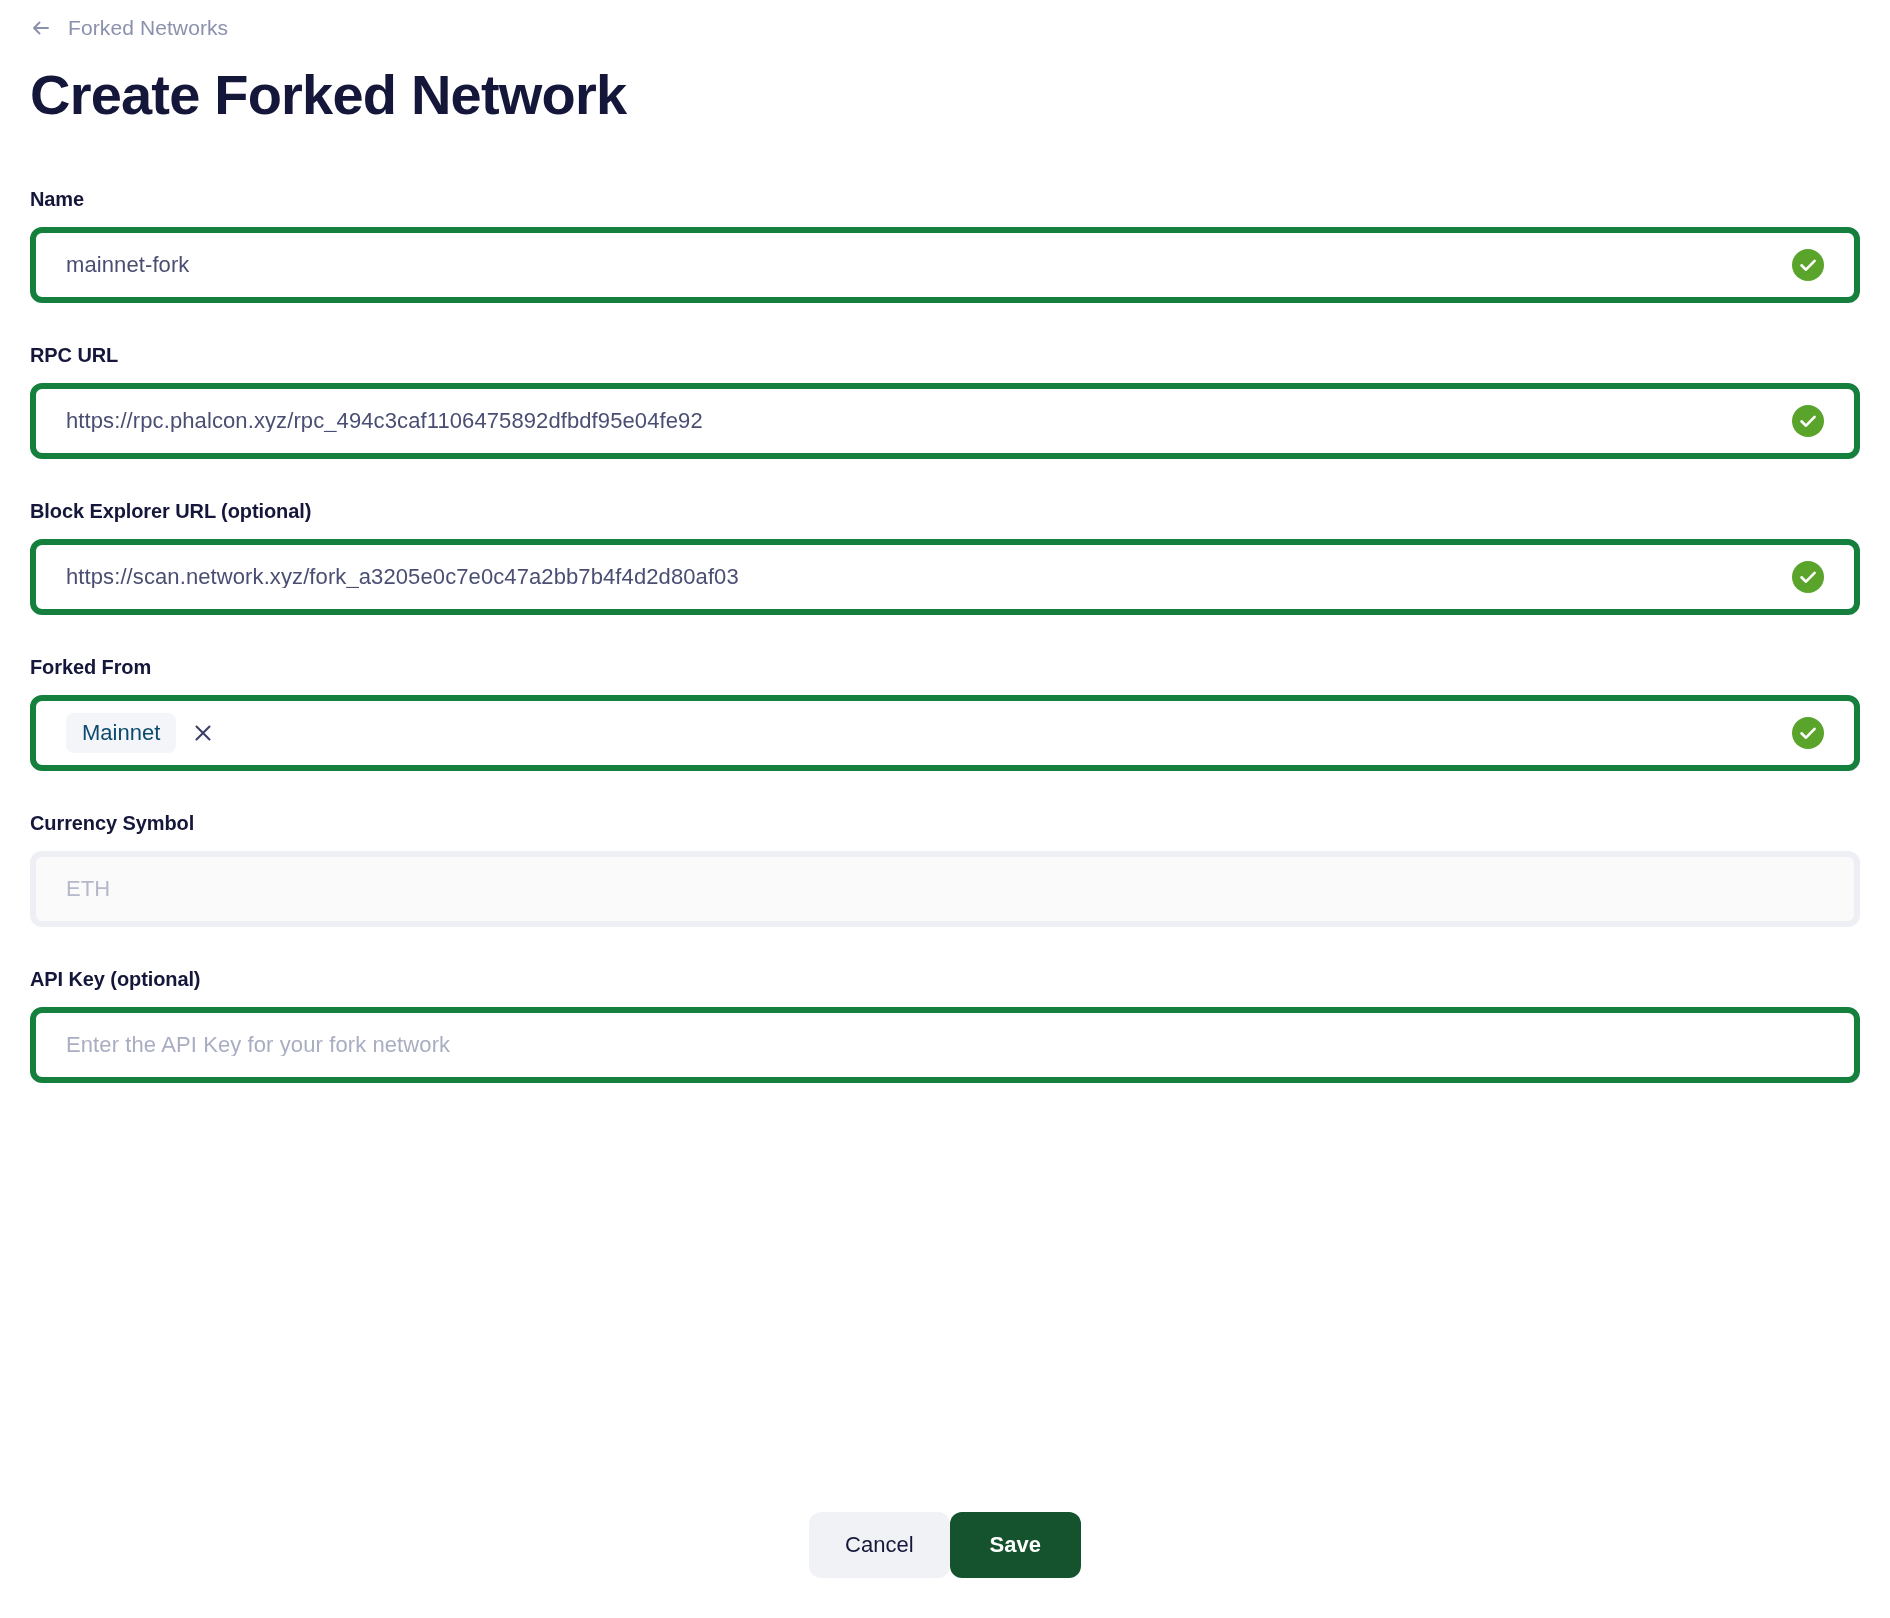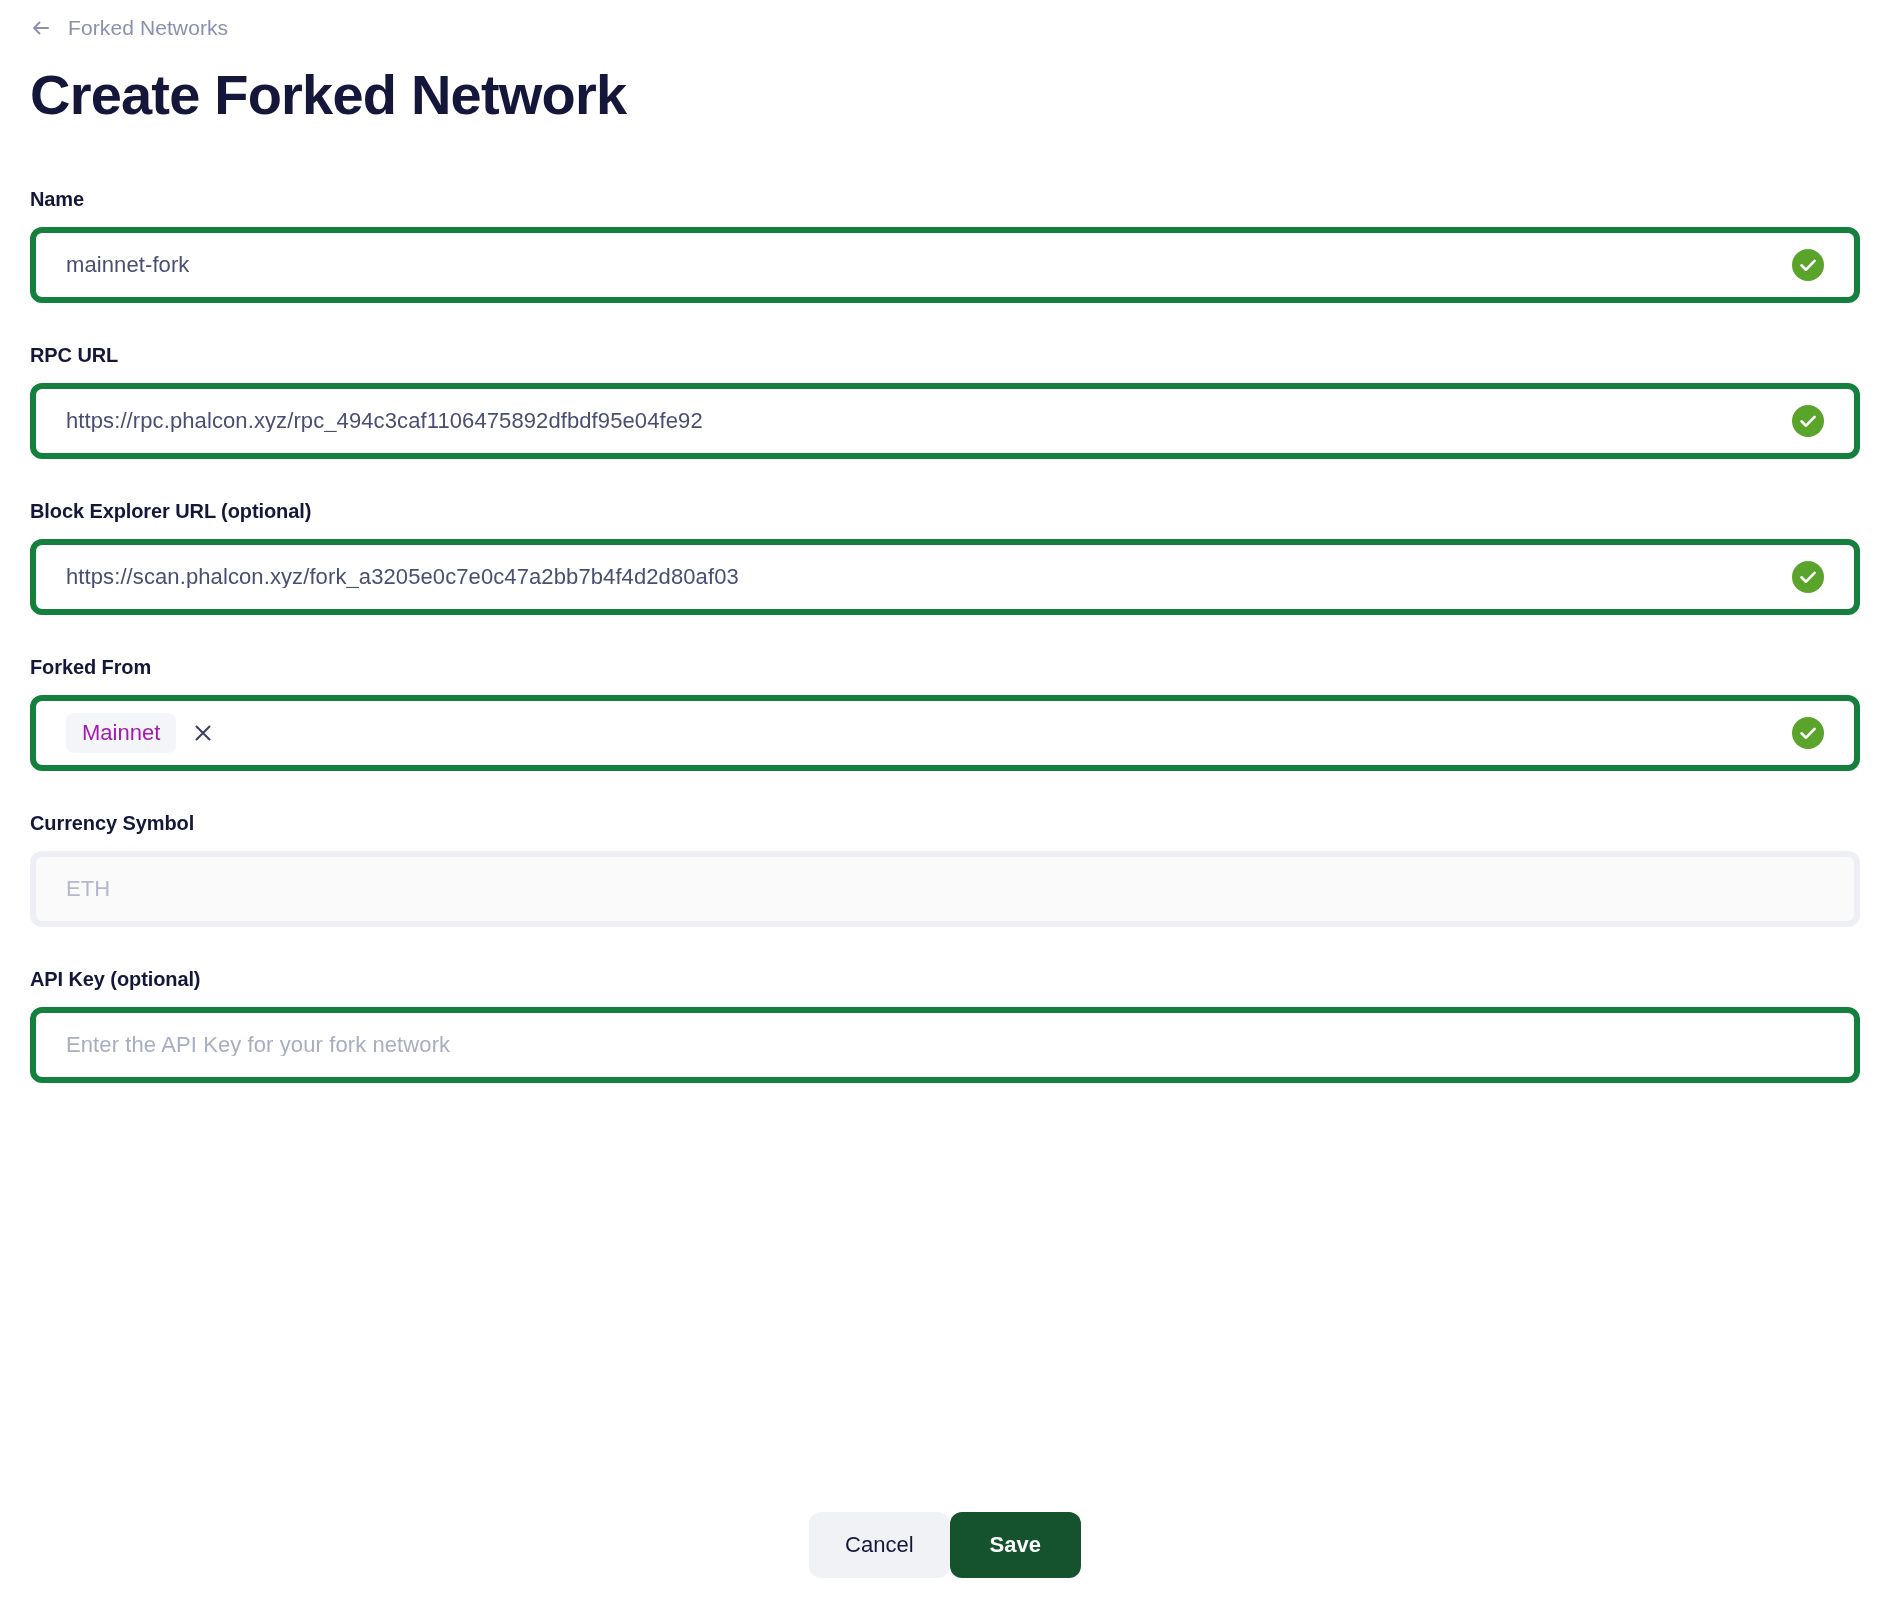--- a/index.html
+++ b/index.html
@@ -105,21 +105,21 @@
     gap: 14px;
     flex: 1 1 auto;
   }
   .chip {
     display: inline-flex;
     align-items: center;
     background: #f4f5f8;
     border-radius: 8px;
     padding: 9px 16px;
     font-size: 22px;
-    color: #a21caf;
+    color: #0c4a6e;
     line-height: 1;
   }
   .chip-remove {
     display: inline-flex;
     align-items: center;
     justify-content: center;
     width: 26px;
     height: 26px;
     color: #3b3f66;
     cursor: pointer;
@@ -203,21 +203,21 @@
             <circle cx="16" cy="16" r="16" fill="#5aa42c"></circle>
             <path d="M9.5 16.3l4.5 4.4 8.6-8.8" stroke="#ffffff" stroke-width="2.6" fill="none" stroke-linecap="round" stroke-linejoin="round"></path>
           </svg>
         </span>
       </div>
     </div>
 
     <div class="field">
       <div class="field-label">Block Explorer URL (optional)</div>
       <div class="input-wrap">
-        <div class="input-text">https://scan.phalcon.xyz/fork_a3205e0c7e0c47a2bb7b4f4d2d80af03</div>
+        <div class="input-text">https://scan.network.xyz/fork_a3205e0c7e0c47a2bb7b4f4d2d80af03</div>
         <span class="check-icon">
           <svg width="32" height="32" viewBox="0 0 32 32" aria-hidden="true">
             <circle cx="16" cy="16" r="16" fill="#5aa42c"></circle>
             <path d="M9.5 16.3l4.5 4.4 8.6-8.8" stroke="#ffffff" stroke-width="2.6" fill="none" stroke-linecap="round" stroke-linejoin="round"></path>
           </svg>
         </span>
       </div>
     </div>
 
     <div class="field">

